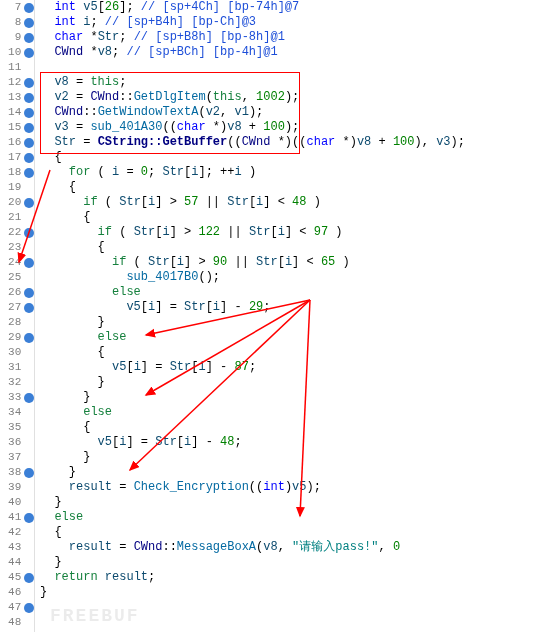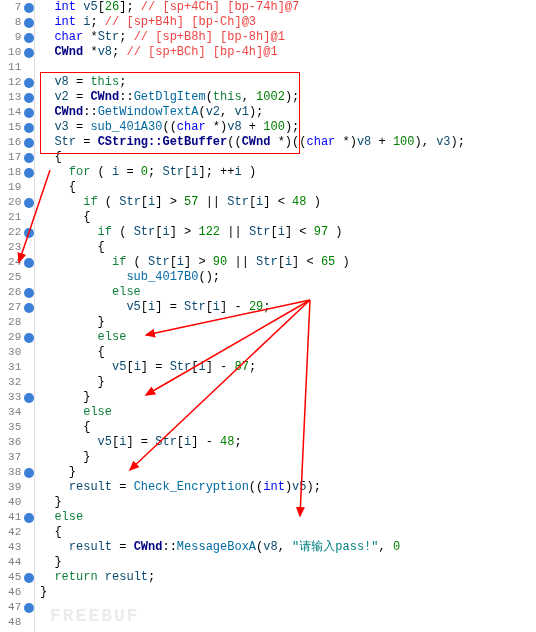--- a/index.html
+++ b/index.html
@@ -54,24 +54,24 @@
   }
   .code-area {
     position: absolute;
     left: 34px;
     top: 0;
   }
   .c-type { color: #0000ff; }
   .c-kw { color: #15803d; }
   .c-var { color: #0c4a6e; }
   .c-num { color: #008000; }
-  .c-comment { color: #ef4444; font-style: normal; }
+  .c-comment { color: #1d4ed8; font-style: normal; }
   .c-str { color: #008080; }
   .c-bold { color: #000080; font-weight: bold; }
-  .c-id { color: #000080; font-weight: bold; }
+  .c-id { color: #000080; }
   .c-call { color: #0369a1; }
   .red-box {
     position: absolute;
     border: 1px solid #ff0000;
     pointer-events: none;
   }
   .watermark {
     position: absolute;
     left: 50px;
     bottom: 6px;

